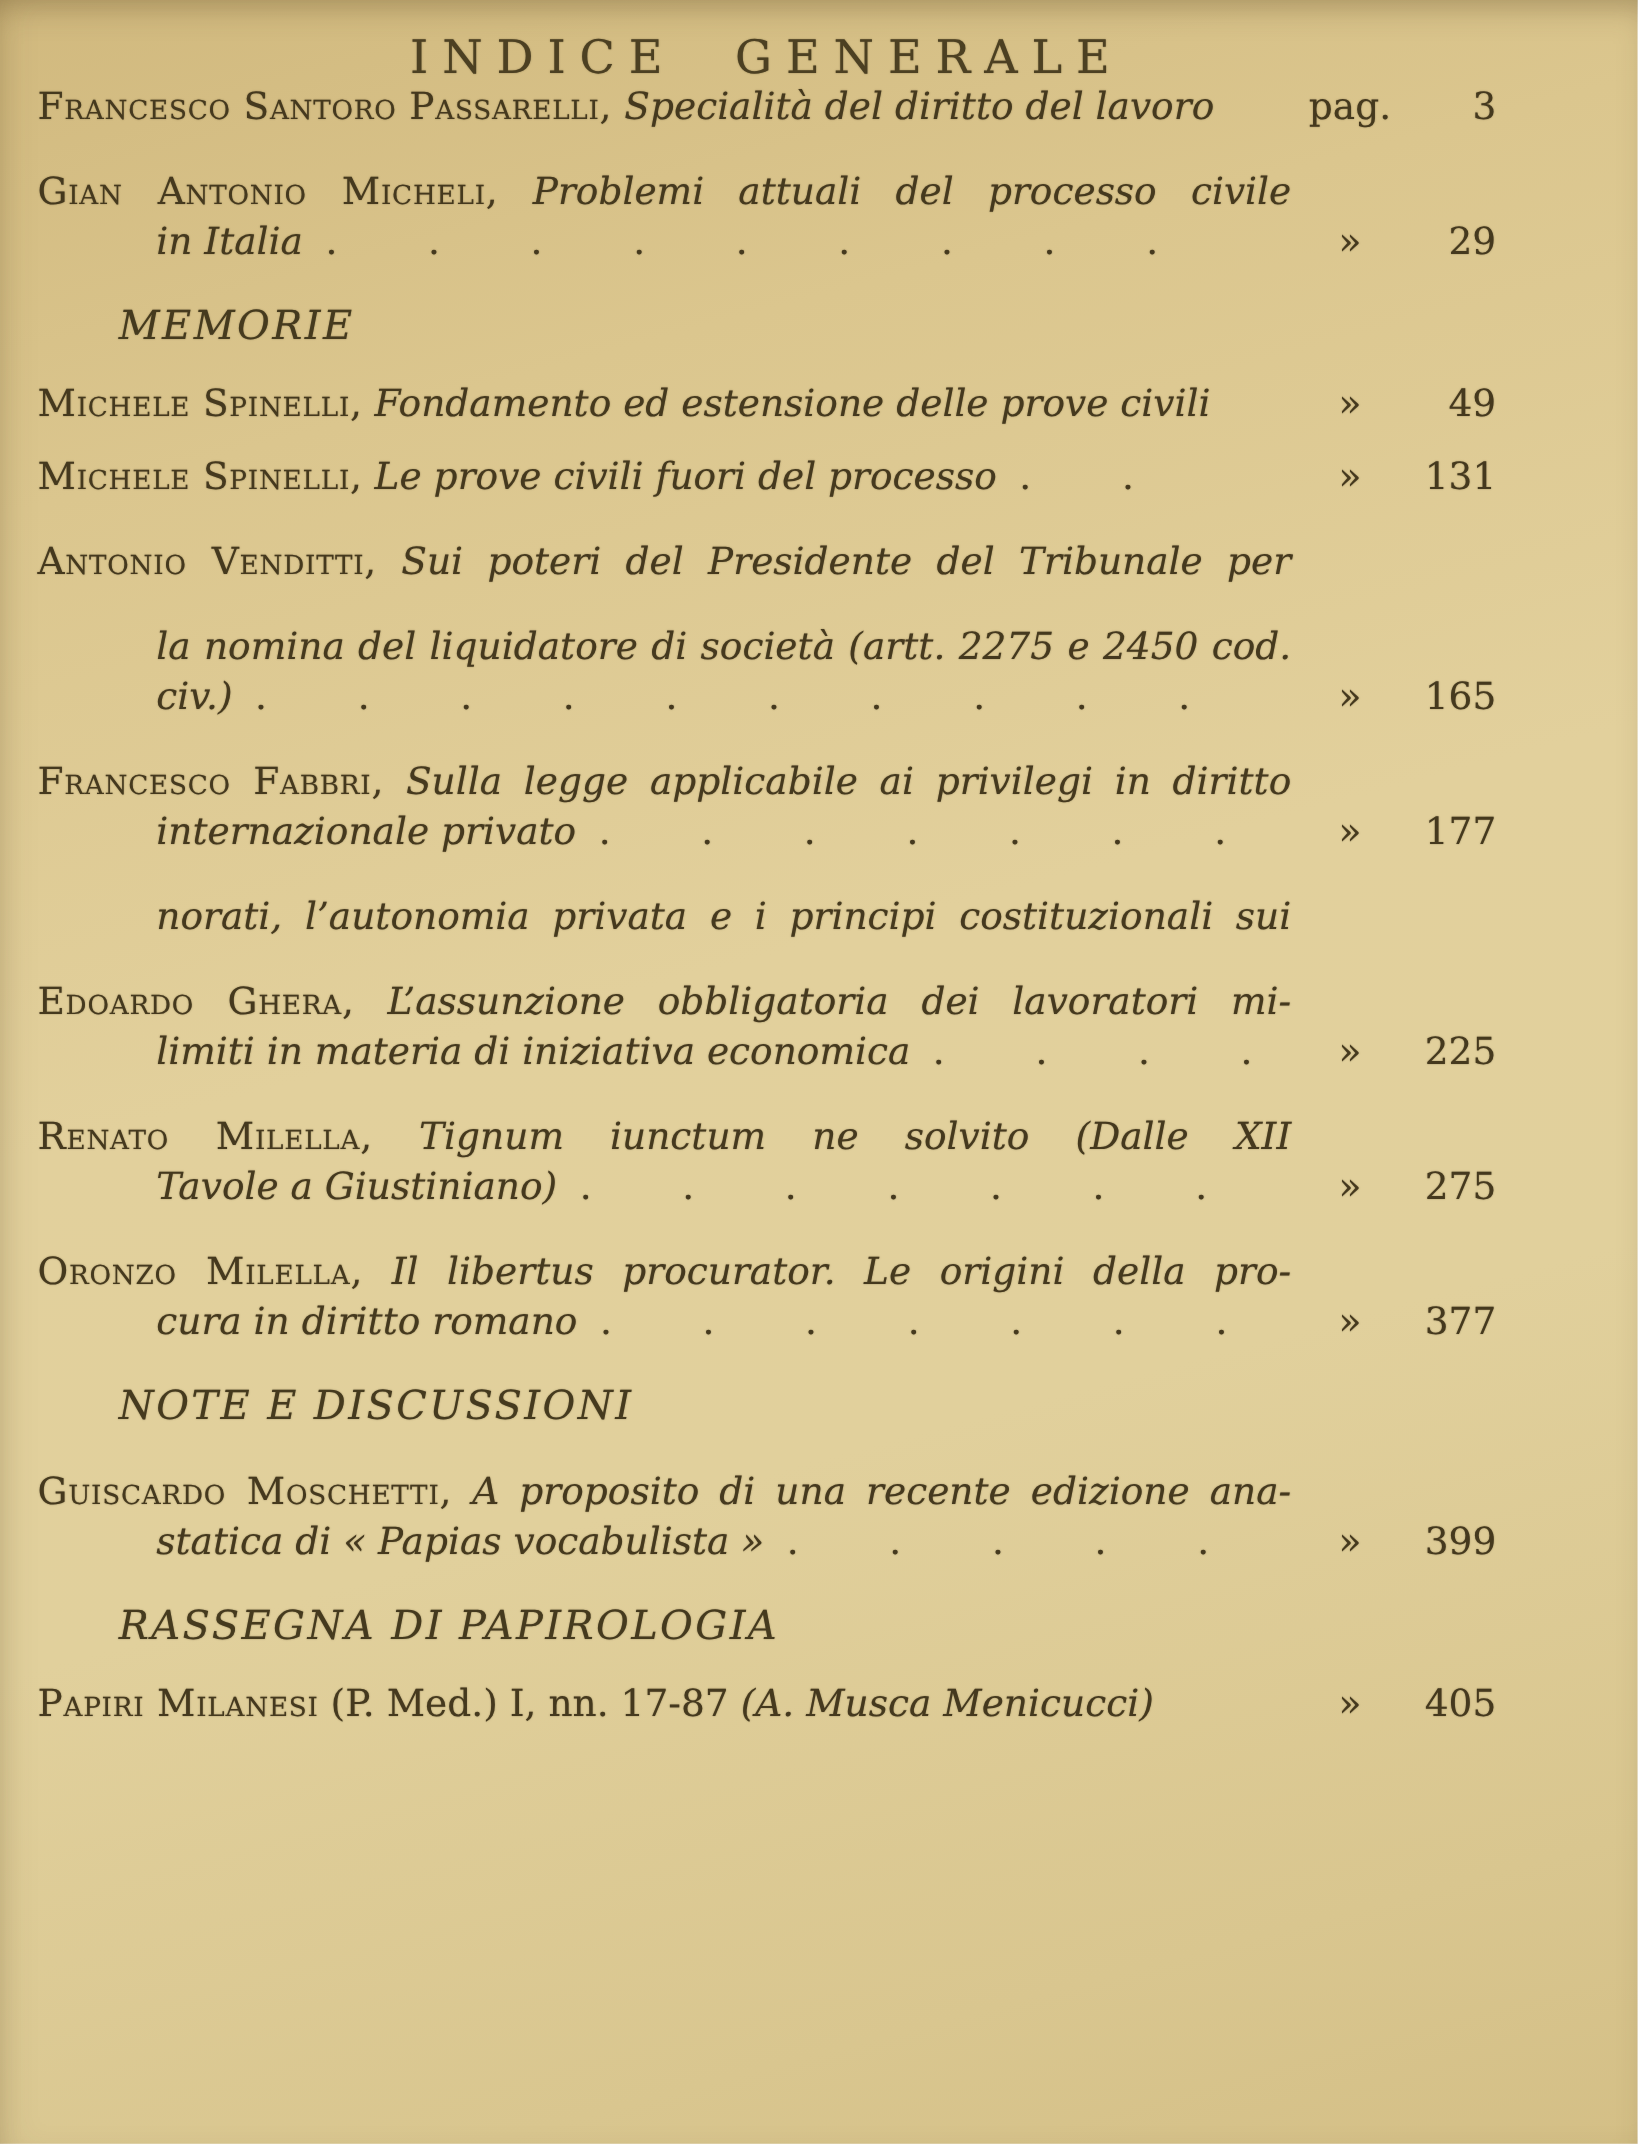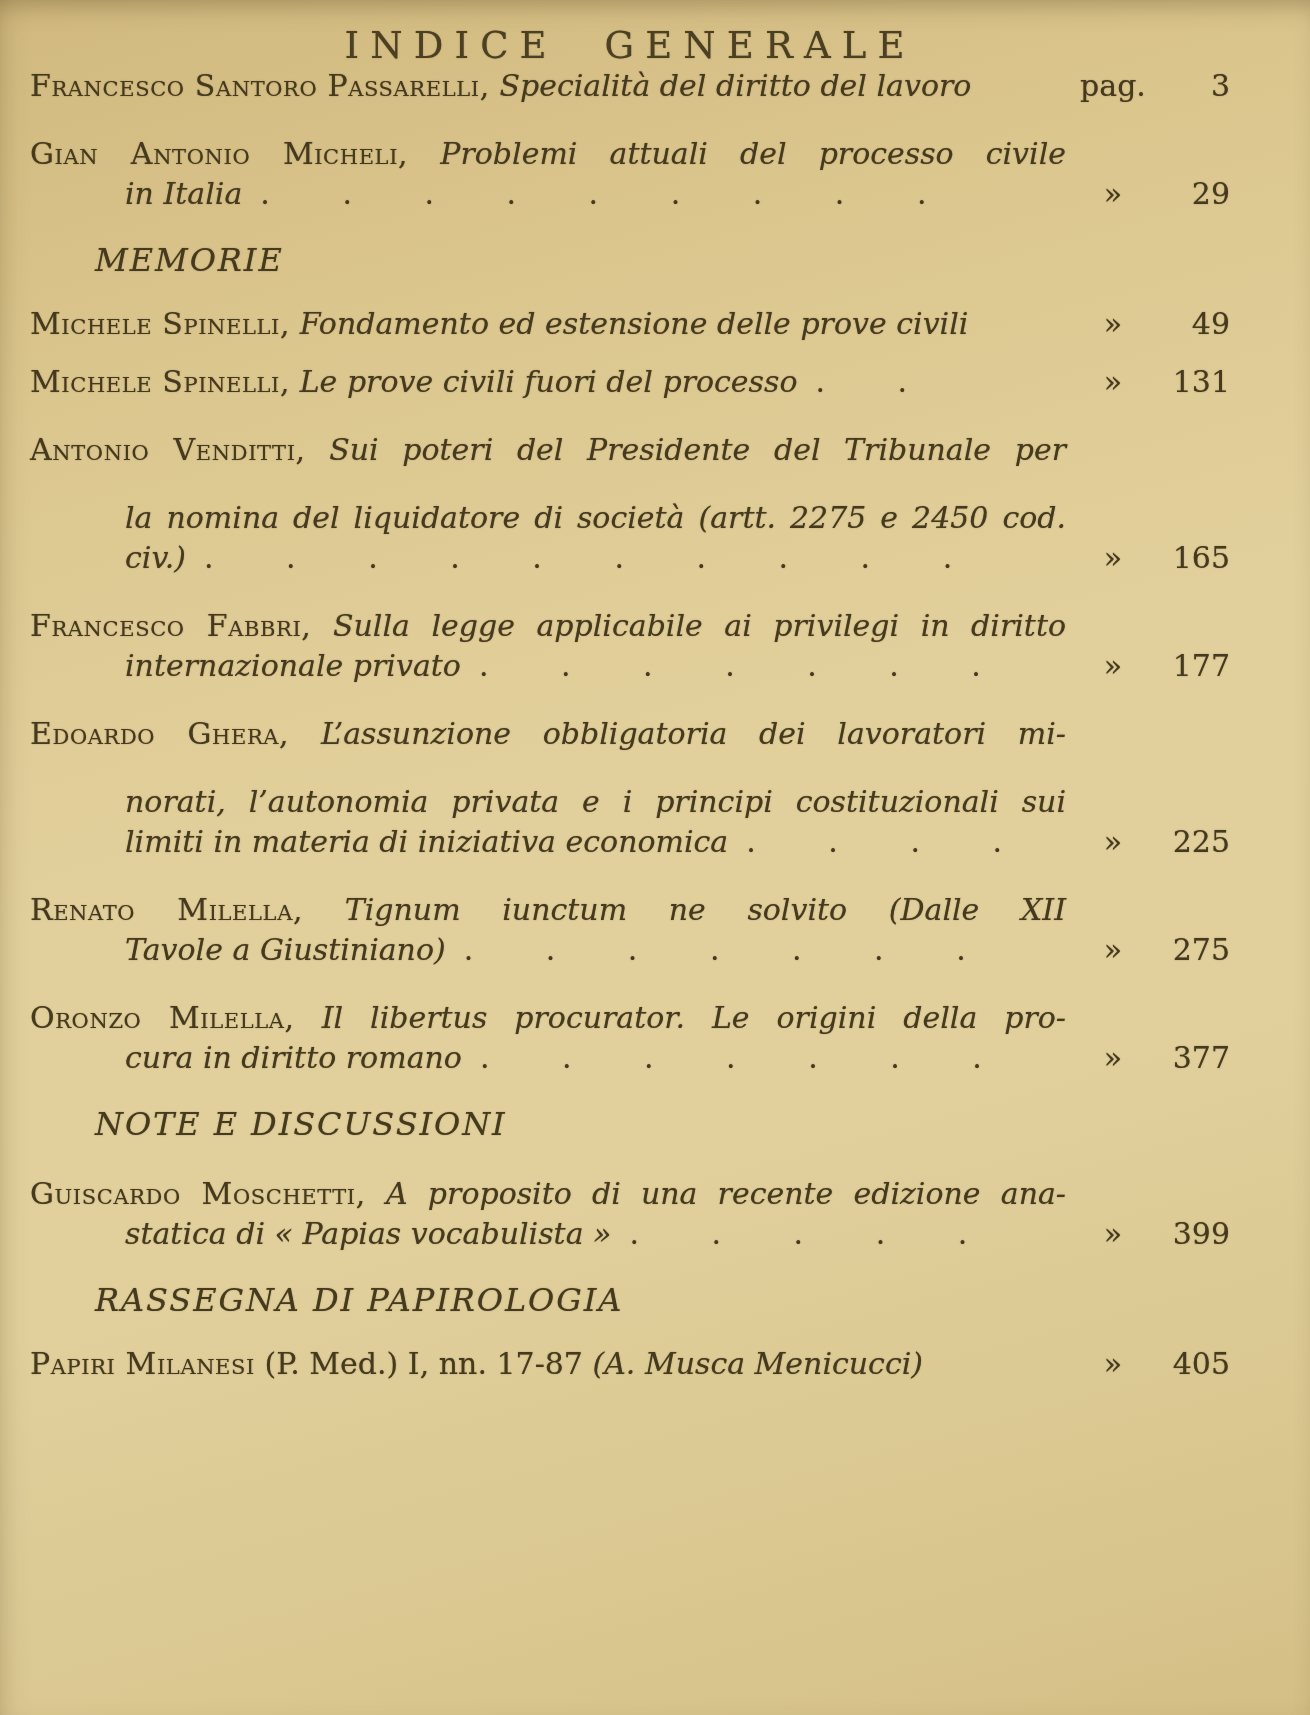--- a/index.html
+++ b/index.html
@@ -1,21 +1,21 @@
 <!DOCTYPE html>
 <html><head>
 <meta charset="utf-8">
 <style>
   html, body { margin: 0; padding: 0; }
   .page {
     position: relative;
     width: 1310px;
     height: 1715px;
     box-sizing: border-box;
-    padding: 26px 80px 0 30px;
+    padding: 26px 113px 0 30px;
     background: linear-gradient(165deg, #d1b97e 0%, #dbc68e 20%, #e2d09c 45%, #e1d09c 65%, #d9c68f 88%, #d4bf86 100%);
     box-shadow: inset 0 16px 26px -12px rgba(80,60,25,0.35), inset 16px 0 34px -20px rgba(80,60,25,0.22);
     font-family: "DejaVu Serif", "Liberation Serif", serif;
     color: #45391e;
     font-size: 30px;
     line-height: 40px;
     text-shadow: 0 0 1.2px rgba(62,49,24,0.55);
     overflow: hidden;
   }
   h1.title {
@@ -131,26 +131,26 @@
     </div>
     <div class="eline tail indent">
       <span class="etext"><span class="it">internazionale privato</span></span>
       <span class="dots">. . . . . . .</span>
       <span class="marker">»</span>
       <span class="pnum">177</span>
     </div>
   </div>
 
   <div class="entry">
-    <div class="eline full">
-      <span class="author">Edoardo Ghera,</span> <span class="it">L’assunzione obbligatoria dei lavoratori mi-</span>
-    </div>
     <div class="eline full indent">
       <span class="it">norati, l’autonomia privata e i principi costituzionali sui</span>
     </div>
+    <div class="eline full">
+      <span class="author">Edoardo Ghera,</span> <span class="it">L’assunzione obbligatoria dei lavoratori mi-</span>
+    </div>
     <div class="eline tail indent">
       <span class="etext"><span class="it">limiti in materia di iniziativa economica</span></span>
       <span class="dots">. . . .</span>
       <span class="marker">»</span>
       <span class="pnum">225</span>
     </div>
   </div>
 
   <div class="entry">
     <div class="eline full">

